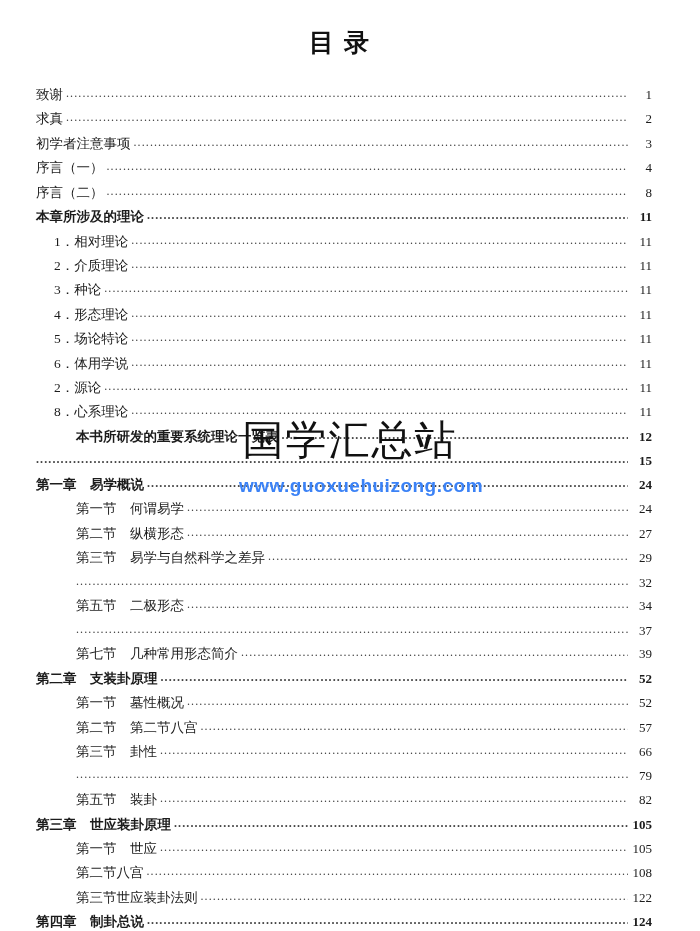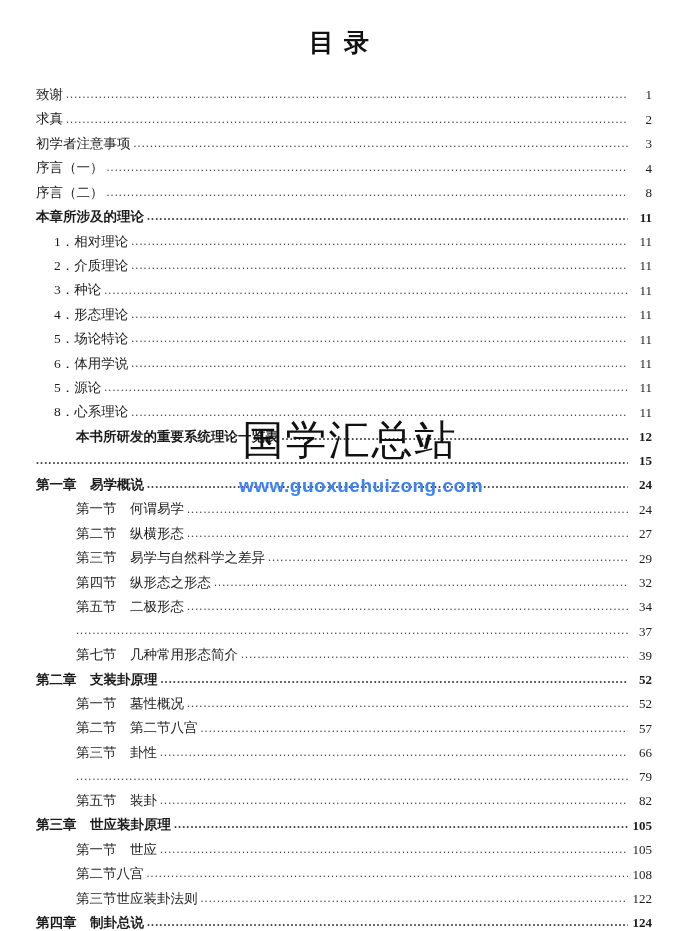--- a/index.html
+++ b/index.html
@@ -30,21 +30,21 @@
     margin: 0 0 26px 0;
     font-family: "Liberation Serif", serif;
     color: #111;
   }
   .toc {
     position: relative;
     z-index: 1;
   }
   .toc-row {
     display: flex;
-    align-items: center;
+    align-items: flex-start;
     font-size: 13.5px;
     line-height: 1.55;
     margin-bottom: 3.5px;
     color: #1c1c1c;
     white-space: nowrap;
   }
   .toc-row .label {
     flex: 0 0 auto;
     padding-right: 3px;
   }
@@ -161,21 +161,21 @@
         <span class="label">5．场论特论</span>
         <span class="dots">........................................................................................................................................................</span>
         <span class="page-num">11</span>
       </div>
       <div class="toc-row lvl-1">
         <span class="label">6．体用学说</span>
         <span class="dots">........................................................................................................................................................</span>
         <span class="page-num">11</span>
       </div>
       <div class="toc-row lvl-1">
-        <span class="label">5．源论</span>
+        <span class="label">2．源论</span>
         <span class="dots">........................................................................................................................................................</span>
         <span class="page-num">11</span>
       </div>
       <div class="toc-row lvl-1">
         <span class="label">8．心系理论</span>
         <span class="dots">........................................................................................................................................................</span>
         <span class="page-num">11</span>
       </div>
       <div class="toc-row lvl-2 bold">
         <span class="label">本书所研发的重要系统理论一览表</span>
@@ -200,21 +200,20 @@
         <span class="label">第二节　纵横形态</span>
         <span class="dots">........................................................................................................................................................</span>
         <span class="page-num">27</span>
       </div>
       <div class="toc-row lvl-2">
         <span class="label">第三节　易学与自然科学之差异</span>
         <span class="dots">........................................................................................................................................................</span>
         <span class="page-num">29</span>
       </div>
       <div class="toc-row lvl-2">
-        <span class="label">第四节　纵形态之形态</span>
         <span class="dots">........................................................................................................................................................</span>
         <span class="page-num">32</span>
       </div>
       <div class="toc-row lvl-2">
         <span class="label">第五节　二极形态</span>
         <span class="dots">........................................................................................................................................................</span>
         <span class="page-num">34</span>
       </div>
       <div class="toc-row lvl-2">
         <span class="dots">........................................................................................................................................................</span>

